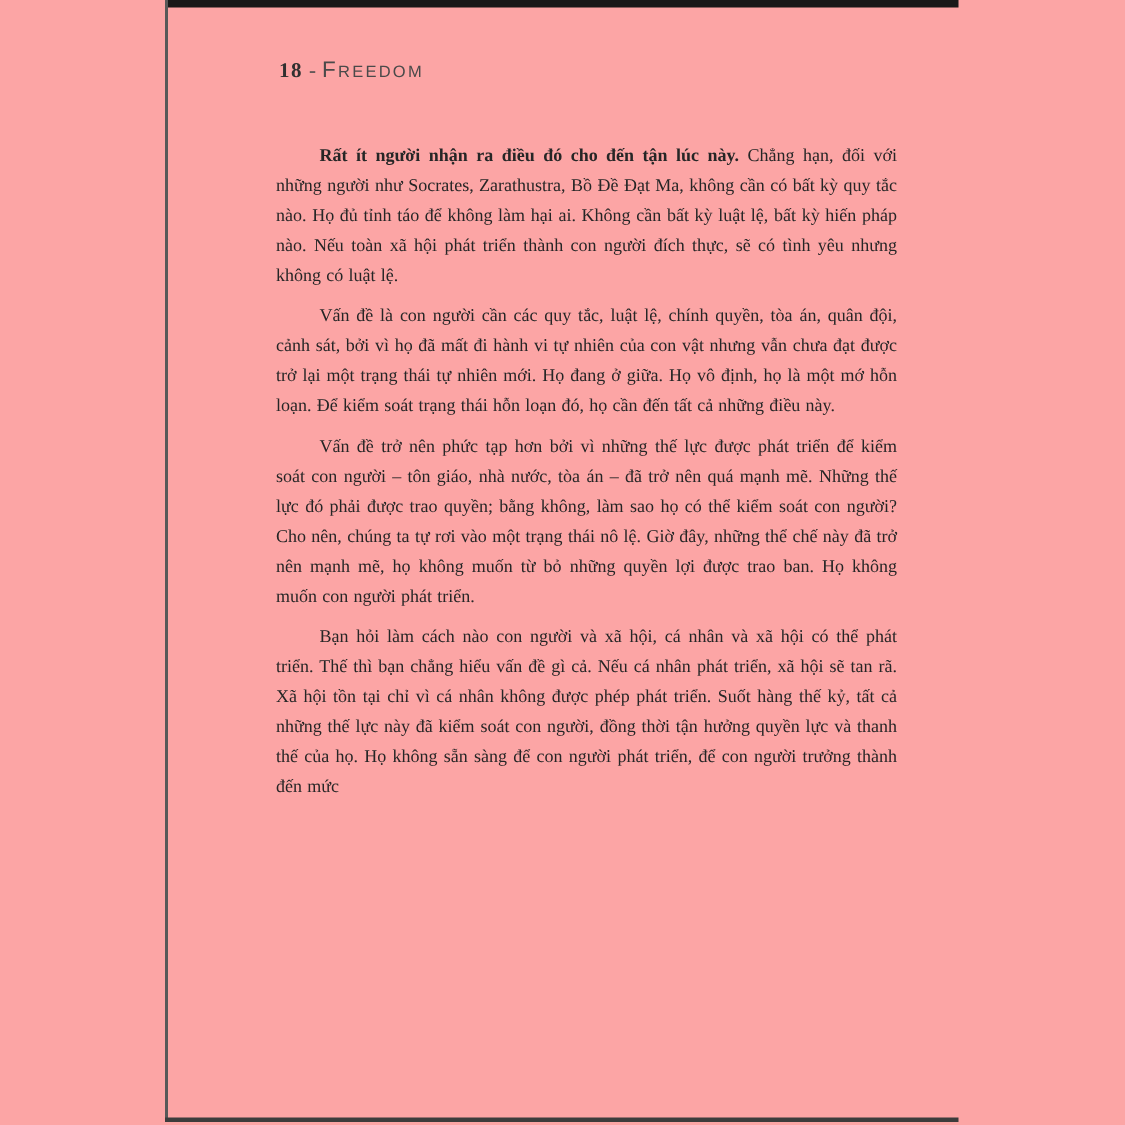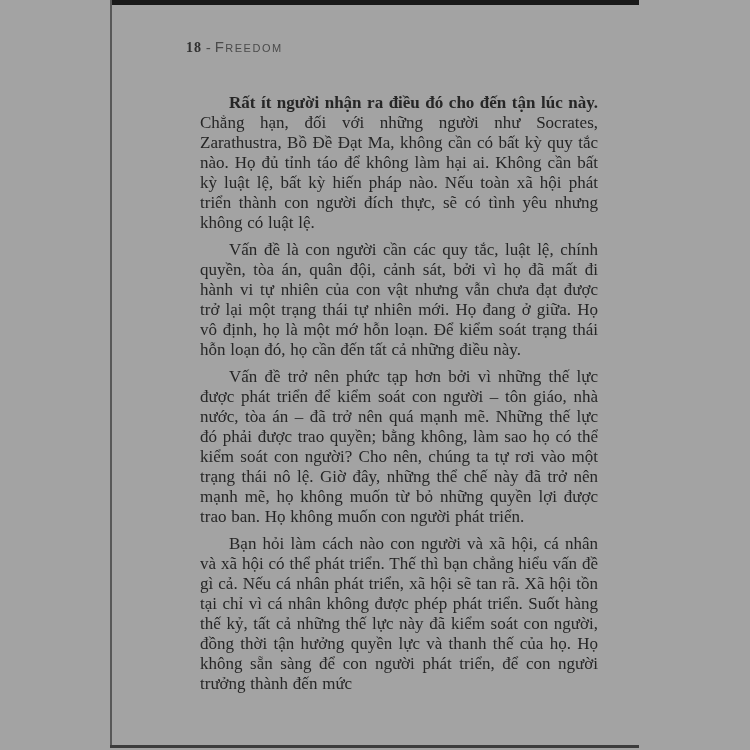--- a/index.html
+++ b/index.html
@@ -11,21 +11,21 @@
     width: 750px;
     height: 750px;
     background: #ffffff;
     position: relative;
     overflow: hidden;
     font-family: "Liberation Serif", "DejaVu Serif", serif;
   }
   .page {
     position: absolute;
     inset: 0;
-    background: #a3a3a3;
+    background: #fca5a5;
   }
   
   .edge-top {
     position: absolute;
     left: 112px;
     top: 0;
     width: 527px;
     height: 5px;
     background: #191919;
   }
@@ -70,22 +70,22 @@
     font-size: 15px;
     color: #4a4a4a;
   }
   .body-text {
     position: absolute;
     left: 184px;
     top: 93px;
     width: 414px;
   }
   .para {
-    margin: 0 0 7px 16px;
-    font-size: 17px;
+    margin: 0 0 7px 0;
+    font-size: 12px;
     line-height: 20px;
     text-align: justify;
     text-indent: 29px;
     color: #262626;
     word-spacing: 0.5px;
   }
   .lead {
     font-weight: bold;
   }
 </style>

